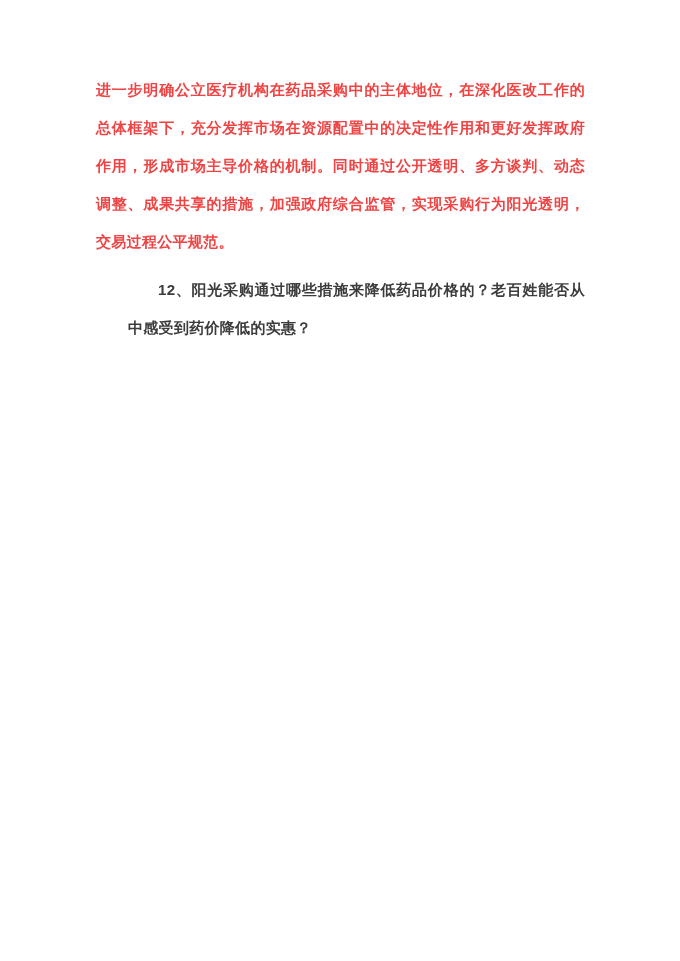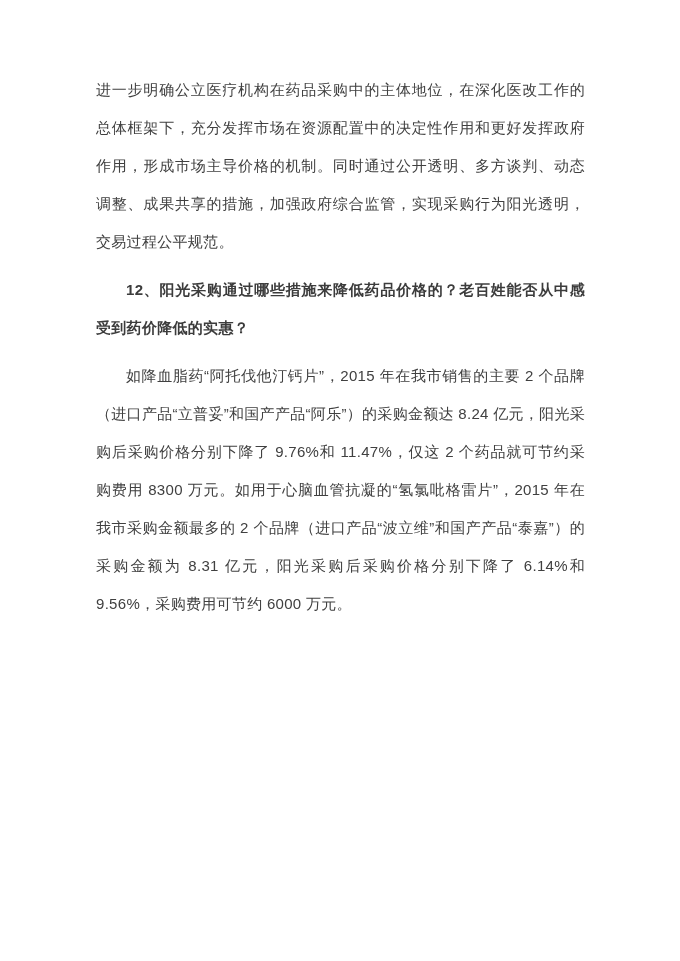--- a/index.html
+++ b/index.html
@@ -17,36 +17,37 @@
     box-sizing: border-box;
     width: 680px;
     height: 961px;
     padding: 71px 95px 0 96px;
     background: #ffffff;
   }
   .para {
     font-size: 15px;
     line-height: 38px;
     text-align: justify;
-    color: #404040;
+    color: #ef4444;
     margin: 0 0 10px 0;
     letter-spacing: 0.3px;
+    font-weight: bold;
   }
   .indent {
     text-indent: 2em;
   }
   .heading {
     font-weight: bold;
     color: #3c3c3c;
+    margin-left: 32px;
   }
 </style>
 </head>
 <body>
 
 <div class="doc-page">
   <p class="para">进一步明确公立医疗机构在药品采购中的主体地位，在深化医改工作的总体框架下，充分发挥市场在资源配置中的决定性作用和更好发挥政府作用，形成市场主导价格的机制。同时通过公开透明、多方谈判、动态调整、成果共享的措施，加强政府综合监管，实现采购行为阳光透明，交易过程公平规范。</p>
 
   <p class="para indent heading">12、阳光采购通过哪些措施来降低药品价格的？老百姓能否从中感受到药价降低的实惠？</p>
 
 
-  <p class="para indent">如降血脂药“阿托伐他汀钙片”，2015 年在我市销售的主要 2 个品牌（进口产品“立普妥”和国产产品“阿乐”）的采购金额达 8.24 亿元，阳光采购后采购价格分别下降了 9.76%和 11.47%，仅这 2 个药品就可节约采购费用 8300 万元。如用于心脑血管抗凝的“氢氯吡格雷片”，2015 年在我市采购金额最多的 2 个品牌（进口产品“波立维”和国产产品“泰嘉”）的采购金额为 8.31 亿元，阳光采购后采购价格分别下降了 6.14%和 9.56%，采购费用可节约 6000 万元。</p>
 
 </div>
 
 </body></html>

